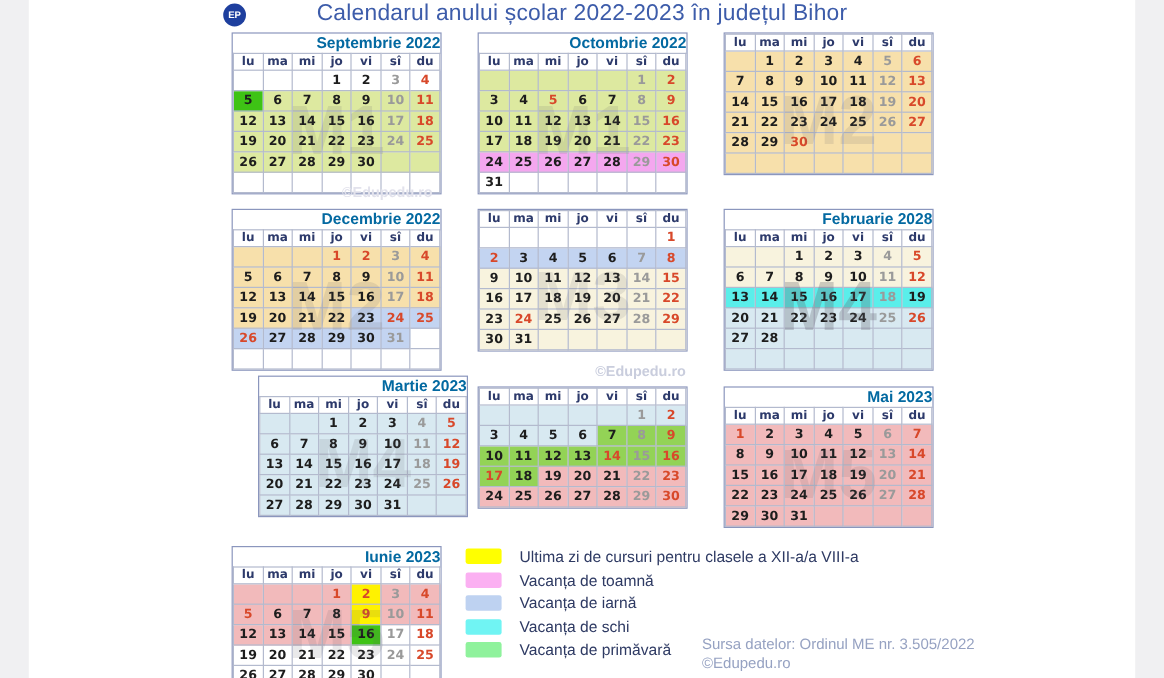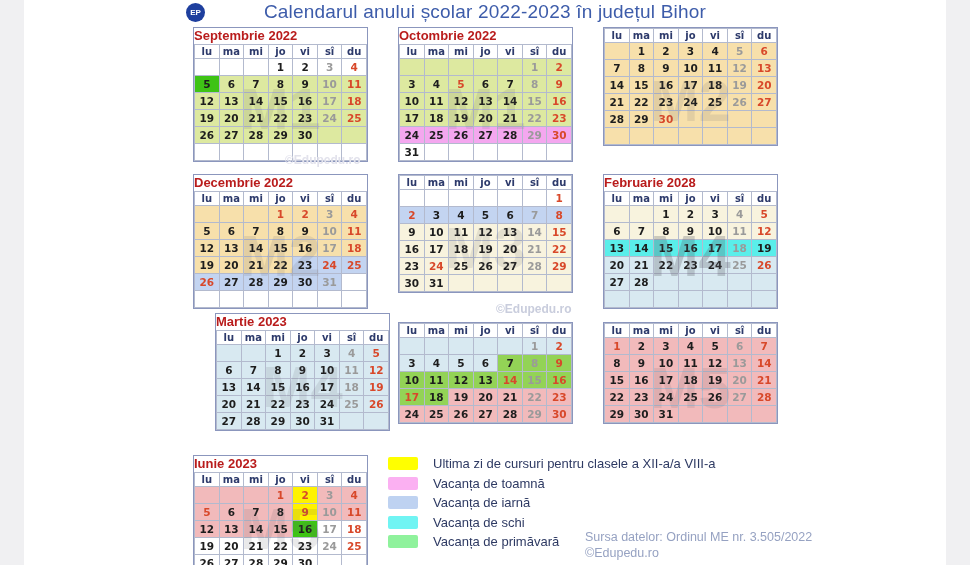--- a/index.html
+++ b/index.html
@@ -8,21 +8,21 @@
   .strip{position:absolute;top:0;bottom:0;width:24px;background:#f0f0f2;}
   .strip.left{left:0;} .strip.right{right:0;}
 
   .page-title{position:absolute;top:1px;left:0;right:0;text-align:center;
     font-size:19px;font-weight:500;color:#3d5caa;letter-spacing:.2px;}
   .logo{position:absolute;left:186px;top:3px;width:19px;height:19px;border-radius:50%;
     background:#1e3f9e;color:#fff;font-size:8px;font-weight:700;
     display:flex;align-items:center;justify-content:center;}
 
   .month{position:absolute;width:175px;background:#fff;border:1px solid #8b96bd;box-sizing:border-box;}
-  .mtitle{height:16px;line-height:16px;text-align:left;color:#b91c1c;
+  .mtitle{height:16px;line-height:16px;text-align:right;color:#0369a1;
     font-size:13px;font-weight:700;}
   .month table{border-collapse:collapse;width:100%;table-layout:fixed;}
   .month th,.month td{border:1px solid #b3bace;padding:0;text-align:center;
     font-family:"DejaVu Sans",sans-serif;font-weight:700;color:#1d1d1d;}
   .month th{height:13px;font-size:10px;color:#2d3a6b;background:#fff;}
   .month td{height:16px;font-size:10.5px;}
   td.sat{color:#9a9a9a;} td.red{color:#d8482a;}
   .wm{position:absolute;left:0;right:0;top:28px;bottom:0;display:flex;align-items:center;
     justify-content:center;font-size:58px;font-weight:700;color:#5f5f68;opacity:.13;
     pointer-events:none;}
@@ -589,20 +589,21 @@
               <td style="background:#f2babb">26</td>
               <td style="background:#f2babb">27</td>
               <td style="background:#f2babb">28</td>
               <td style="background:#f2babb" class="sat">29</td>
               <td style="background:#f2babb" class="red">30</td>
             </tr>
           </tbody>
         </table>
       </div>
       <div class="month" style="left: 603px; top: 322px;">
+        <div class="mtitle">Mai 2023</div>
         <table>
           <tbody>
             <tr>
               <th>lu</th>
               <th>ma</th>
               <th>mi</th>
               <th>jo</th>
               <th>vi</th>
               <th>sî</th>
               <th>du</th>

